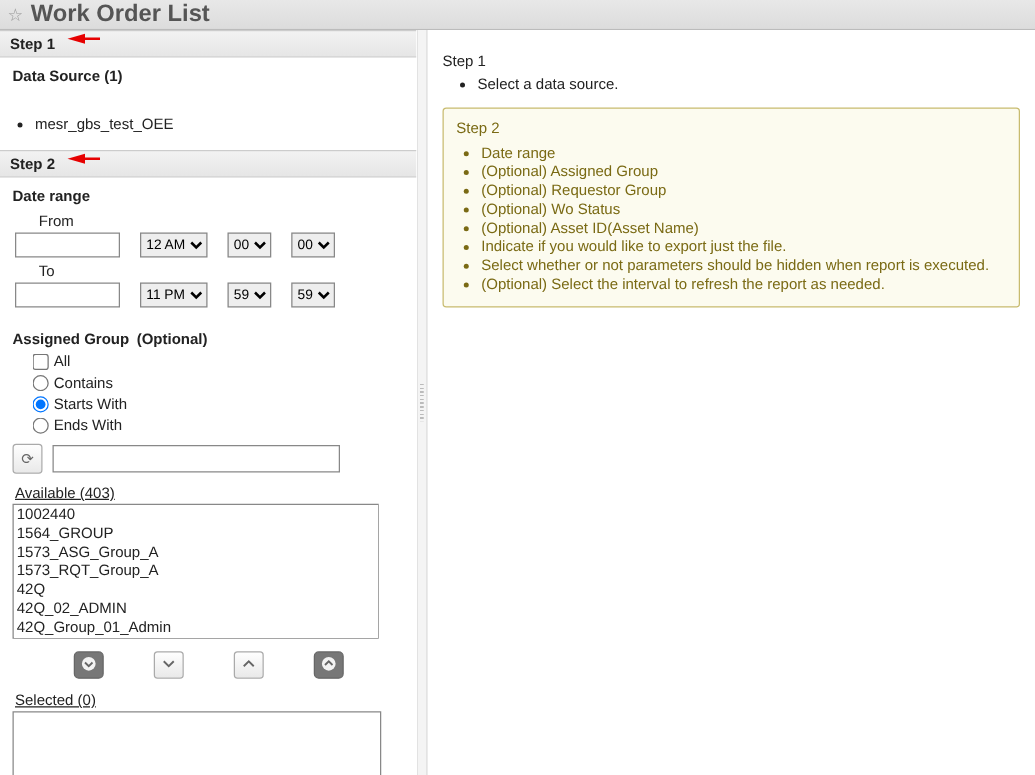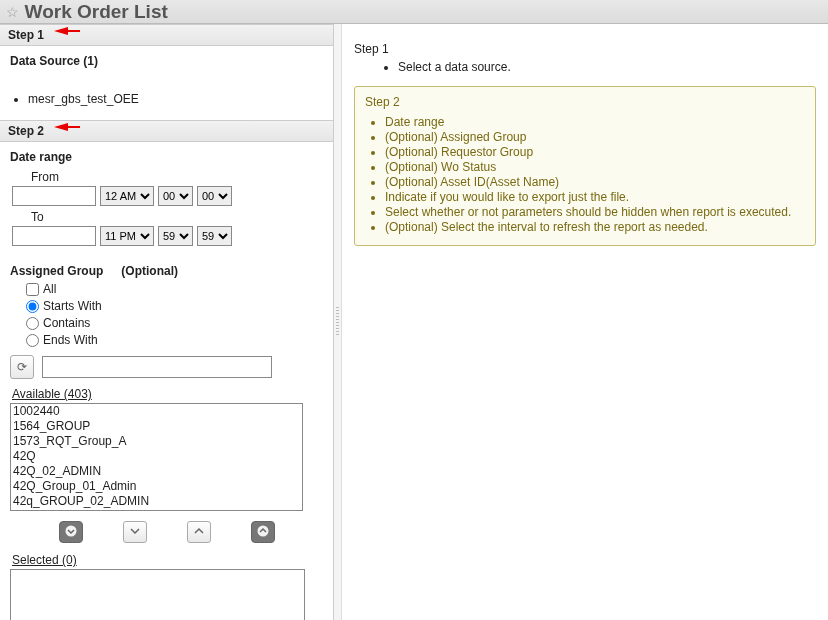--- a/index.html
+++ b/index.html
@@ -99,22 +99,22 @@
     background: #fff;
     padding: 1px 3px;
     font-size: 12px;
   }
   select.time {
     height: 20px;
     border: 1px solid #888;
     background: #eee;
     font-size: 11px;
   }
-  .inline-row { display: flex; gap: 4px; margin-bottom: 4px; padding-left: 2px;}
-  .assigned-head { display:flex; gap:18px; align-items:flex-end; margin-bottom:4px; }
+  .inline-row { display: flex; gap: 16px; margin-bottom: 4px; padding-left: 2px;}
+  .assigned-head { display:flex; gap:6px; align-items:flex-end; margin-bottom:4px; }
   .assigned-head .main { font-weight: bold; }
   .assigned-head .opt { font-weight: bold; }
   .radio-row, .check-row { display:flex; align-items:center; gap:4px; margin: 3px 16px; }
   input[type=radio], input[type=checkbox] { margin:0; }
   .filter-row {
     display:flex; align-items:center; gap:8px; margin:8px 0;
   }
   .refresh-btn {
     width: 24px; height: 24px;
     border: 1px solid #aaa;
@@ -159,21 +159,21 @@
     border-radius: 4px;
   }
   .selected-box {
     width: 295px; height: 96px;
     border: 1px solid #888;
     overflow-y: scroll;
     background:#fff;
   }
   
   .r-step1-title { font-size:12px; margin-bottom:4px; }
-  ul.r-step1 { margin: 2px 0 12px 44px; padding:0; }
+  ul.r-step1 { margin: 2px 0 12px 28px; padding:0; }
   ul.r-step1 li { list-style: disc; }
   .r-step2-box {
     border: 1px solid #c8bb6f;
     background: #fcfbef;
     border-radius: 3px;
     padding: 8px 10px 10px 10px;
   }
   .r-step2-title { color: #7a6a14; font-size:12px; margin-bottom: 6px; }
   ul.r-step2 { margin: 0 0 0 20px; padding:0; }
   ul.r-step2 li { list-style: disc; color:#7a6a14; margin:1px 0; }
@@ -237,43 +237,44 @@
       <div class="assigned-head">
         <span class="main">Assigned Group</span>
         <span class="opt">(Optional)</span>
       </div>
 
       <div class="check-row">
         <input type="checkbox" style="">
         <span>All</span>
       </div>
       <div class="radio-row">
+        <input type="radio" name="match" style="">
+        <span>Contains</span>
+      </div>
+      <div class="radio-row">
         <input type="radio" name="match" checked="" style="">
         <span>Starts With</span>
-      </div>
-      <div class="radio-row">
-        <input type="radio" name="match" style="">
-        <span>Contains</span>
       </div>
       <div class="radio-row">
         <input type="radio" name="match" style="">
         <span>Ends With</span>
       </div>
 
       <div class="filter-row">
         <div class="refresh-btn">
           <span>⟳</span>
         </div>
         <input class="filter-input" type="text" value="" style="">
       </div>
 
       <div class="listbox-label">Available (403)</div>
       <div class="listbox" id="available-list">
           <div>1002440</div>
           <div>1564_GROUP</div>
+          <div>1573_ASG_Group_A</div>
           <div>1573_RQT_Group_A</div>
           <div>42Q</div>
           <div>42Q_02_ADMIN</div>
           <div>42Q_Group_01_Admin</div>
           <div>42q_GROUP_02_ADMIN</div>
         </div>
 
       <div class="move-buttons">
         <div class="move-btn primary">
           <span>

